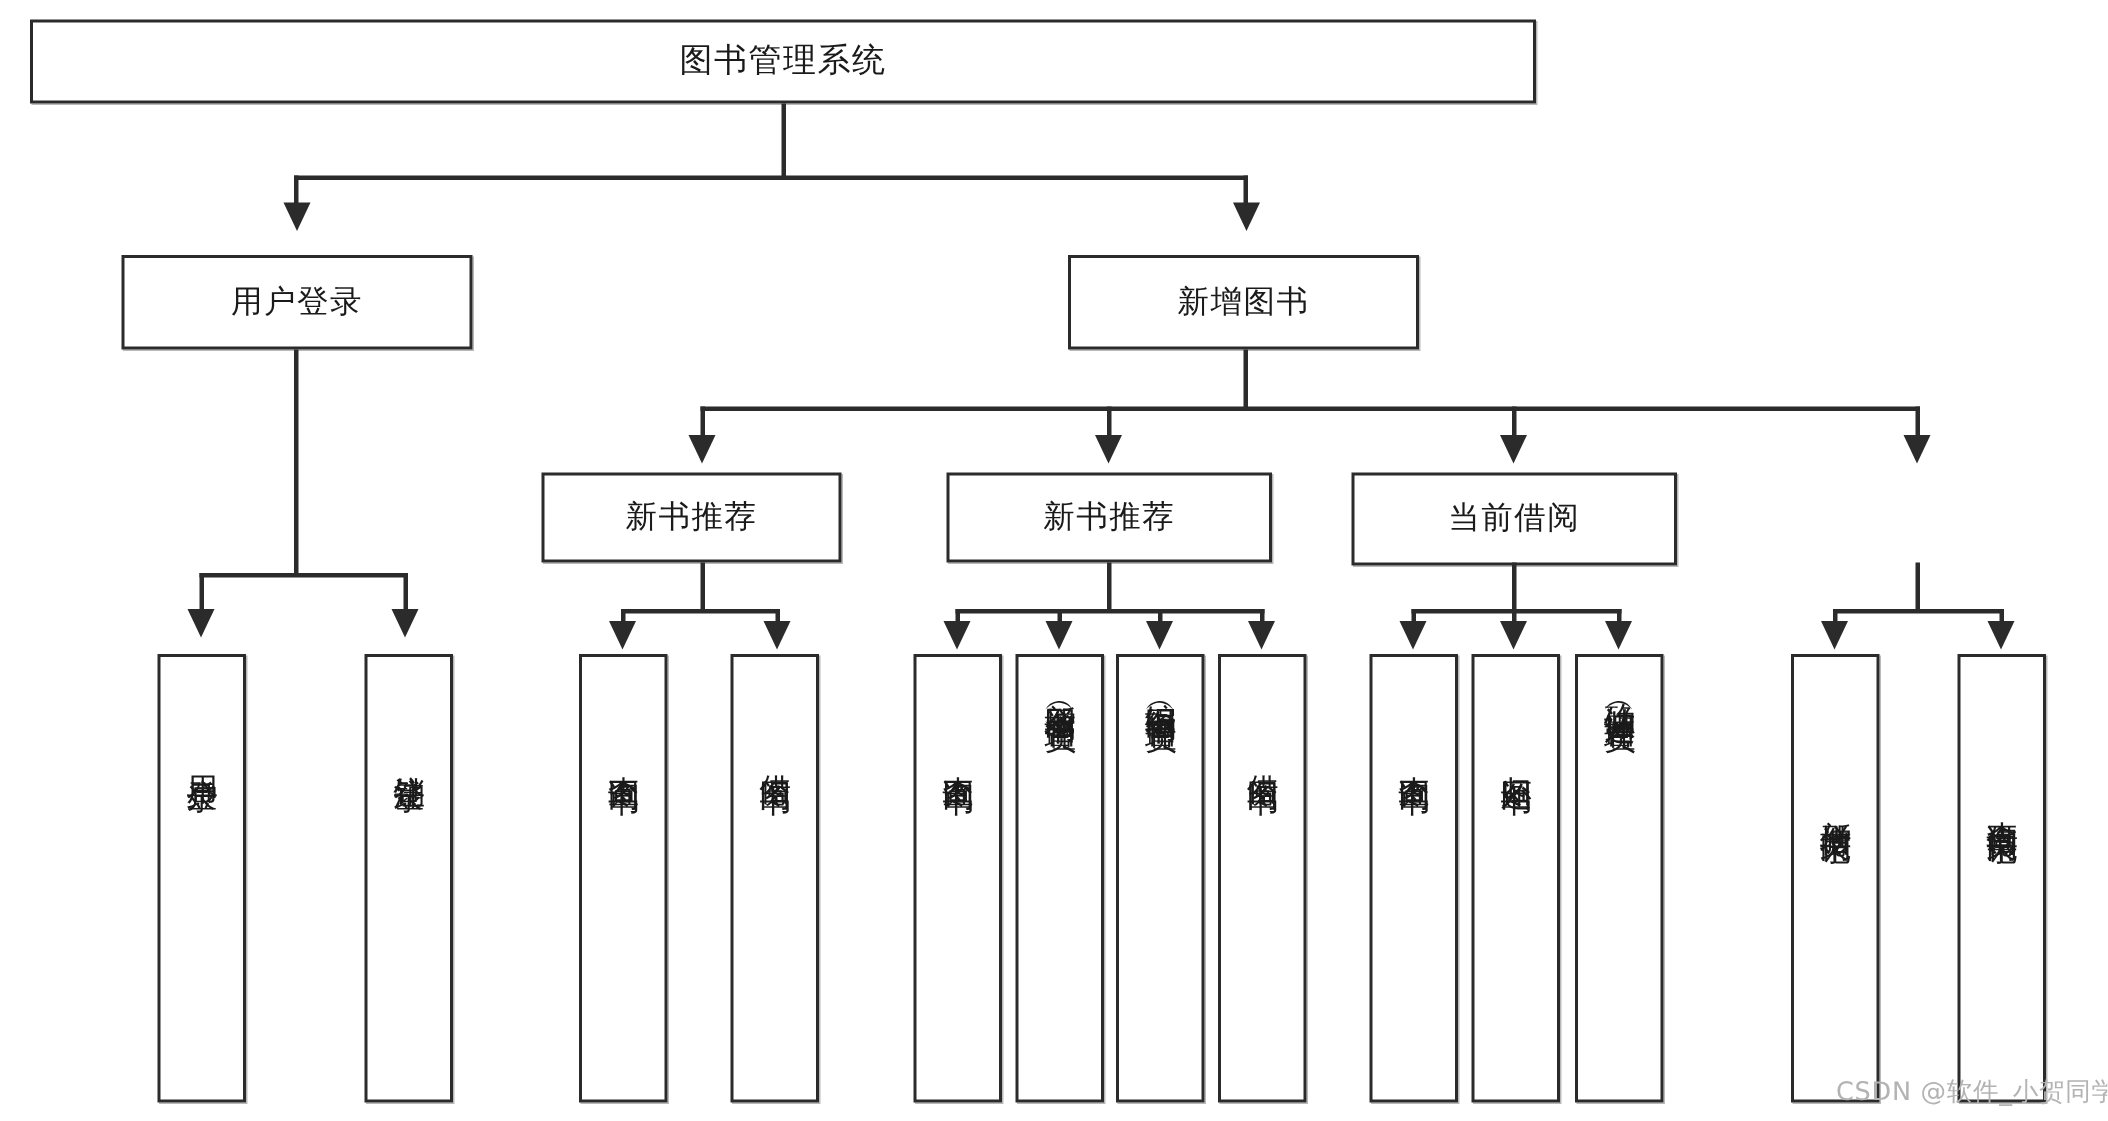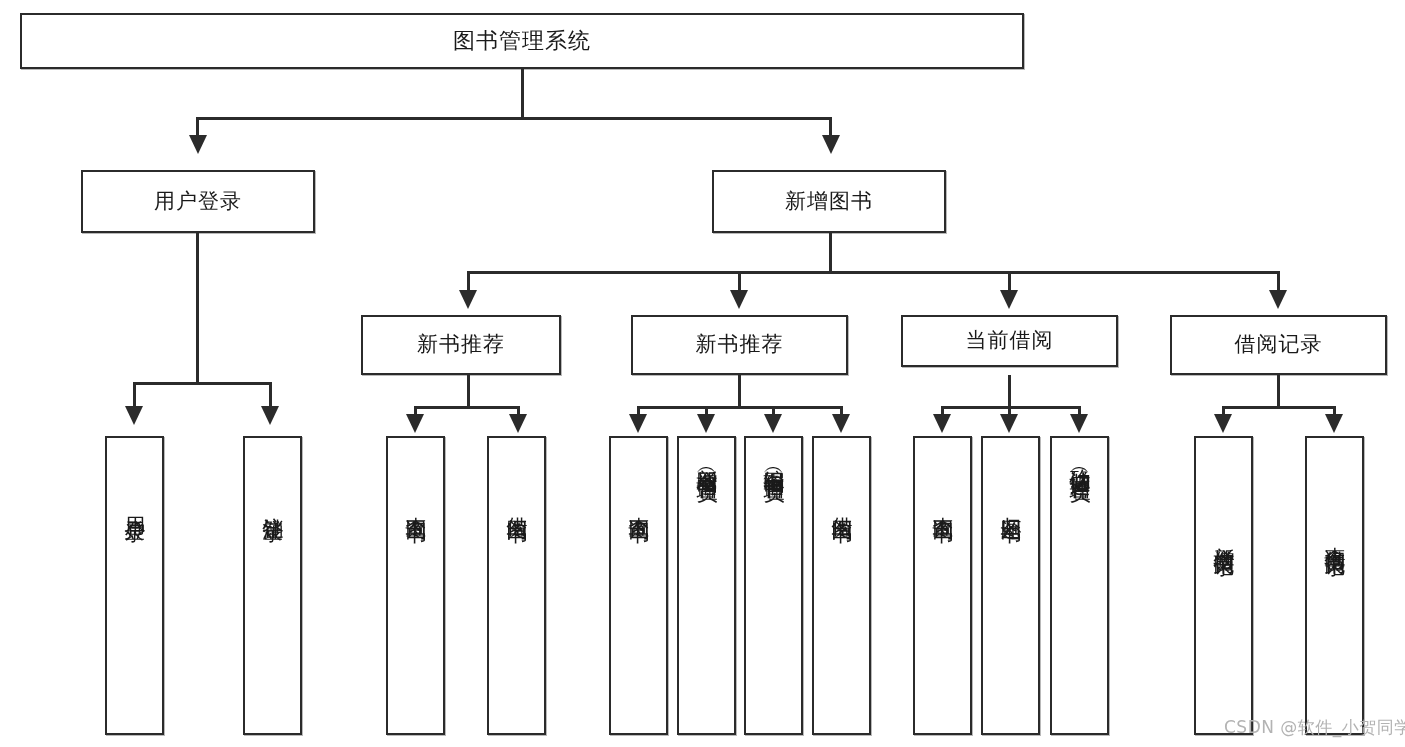--- a/index.html
+++ b/index.html
@@ -127,25 +127,22 @@
   <div class="arrow" style="left:730px; top:290px;"></div>
   <div class="arrow" style="left:1000px; top:290px;"></div>
   <div class="arrow" style="left:1269px; top:290px;"></div>
 
   <div class="node horiz" style="left:361px; top:315px; width:200px; height:60px;">
     <span>新书推荐</span>
   </div>
   <div class="node horiz" style="left:631px; top:315px; width:217px; height:60px;">
     <span>新书推荐</span>
   </div>
-  <div class="node horiz" style="left:901px; top:315px; width:217px; height:52px;">
+  <div class="node horiz" style="left:901px; top:315px; width:217px; height:62px;">
     <span>当前借阅</span>
-  </div>
-  <div class="node horiz" style="left:1170px; top:315px; width:217px; height:60px;">
-    <span>借阅记录</span>
   </div>
 
   <div class="ln v" style="left:467px; top:375px; width:3px; height:33px;"></div>
   <div class="ln h" style="left:414px; top:406px; width:106px; height:3px;"></div>
   <div class="ln v" style="left:414px; top:406px; width:3px; height:12px;"></div>
   <div class="ln v" style="left:517px; top:406px; width:3px; height:12px;"></div>
   <div class="arrow" style="left:406px; top:414px;"></div>
   <div class="arrow" style="left:509px; top:414px;"></div>
 
   <div class="ln v" style="left:738px; top:375px; width:3px; height:33px;"></div>

